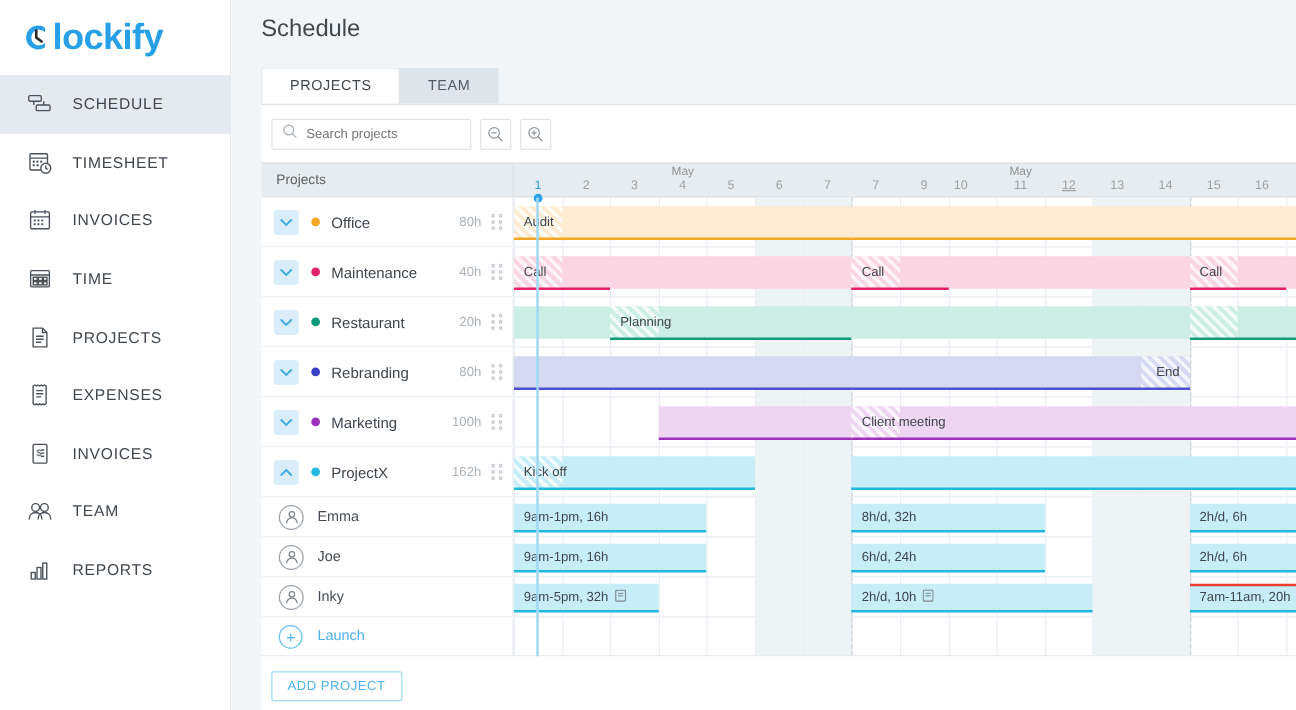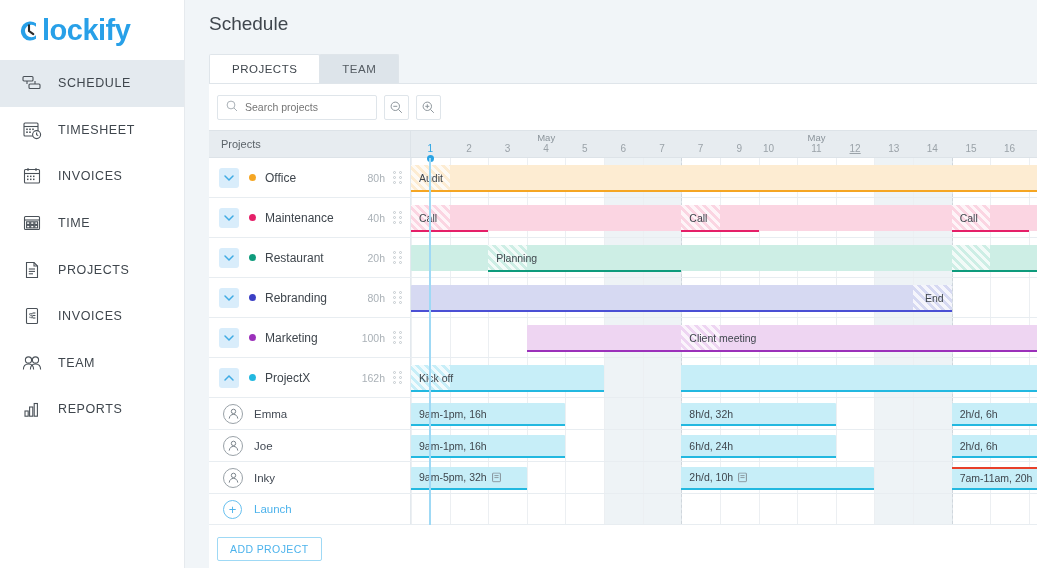--- a/index.html
+++ b/index.html
@@ -260,20 +260,31 @@
           <span class="nav-ico">
             <svg width="18" height="20" viewBox="0 0 18 20">
               <path d="M3.5 2.5 H11 L14.5 6 V17.5 H3.5 Z" stroke="#4a5158" stroke-width="1.1" fill="none"></path>
               <path d="M11 2.5 V6 H14.5" stroke="#4a5158" stroke-width="1.1" fill="none"></path>
               <line x1="5.8" y1="9" x2="12" y2="9" stroke="#4a5158" stroke-width="1.1" fill="none"></line>
               <line x1="5.8" y1="11.4" x2="12" y2="11.4" stroke="#4a5158" stroke-width="1.1" fill="none"></line>
               <line x1="5.8" y1="13.8" x2="10" y2="13.8" stroke="#4a5158" stroke-width="1.1" fill="none"></line>
             </svg>
           </span>
           <span class="nav-label">PROJECTS</span>
+        </div>
+        <div class="nav-item">
+          <span class="nav-ico">
+            <svg width="18" height="20" viewBox="0 0 18 20">
+              <path d="M3.5 2.8 L4.8 2 L6.1 2.8 L7.4 2 L8.7 2.8 L10 2 L11.3 2.8 L12.6 2 L13.9 2.8 V17 L12.6 17.9 L11.3 17 L10 17.9 L8.7 17 L7.4 17.9 L6.1 17 L4.8 17.9 L3.5 17 Z" stroke="#4a5158" stroke-width="1.1" fill="none"></path>
+              <line x1="6" y1="6.5" x2="11.5" y2="6.5" stroke="#4a5158" stroke-width="1.1" fill="none"></line>
+              <line x1="6" y1="9" x2="11.5" y2="9" stroke="#4a5158" stroke-width="1.1" fill="none"></line>
+              <line x1="6" y1="11.5" x2="10" y2="11.5" stroke="#4a5158" stroke-width="1.1" fill="none"></line>
+            </svg>
+          </span>
+          <span class="nav-label">EXPENSES</span>
         </div>
         <div class="nav-item">
           <span class="nav-ico">
             <svg width="18" height="20" viewBox="0 0 18 20">
               <rect x="3.5" y="2.5" width="11" height="15" rx="1" stroke="#4a5158" stroke-width="1.1" fill="none"></rect>
               <text x="6.1" y="11.8" font-size="7.5" fill="#4a5158" font-family="sans-serif">$</text>
               <line x1="9.6" y1="7" x2="12.4" y2="7" stroke="#4a5158" stroke-width="1.1" fill="none"></line>
               <line x1="9.6" y1="9.5" x2="12.4" y2="9.5" stroke="#4a5158" stroke-width="1.1" fill="none"></line>
               <line x1="9.6" y1="12" x2="12.4" y2="12" stroke="#4a5158" stroke-width="1.1" fill="none"></line>
             </svg>

